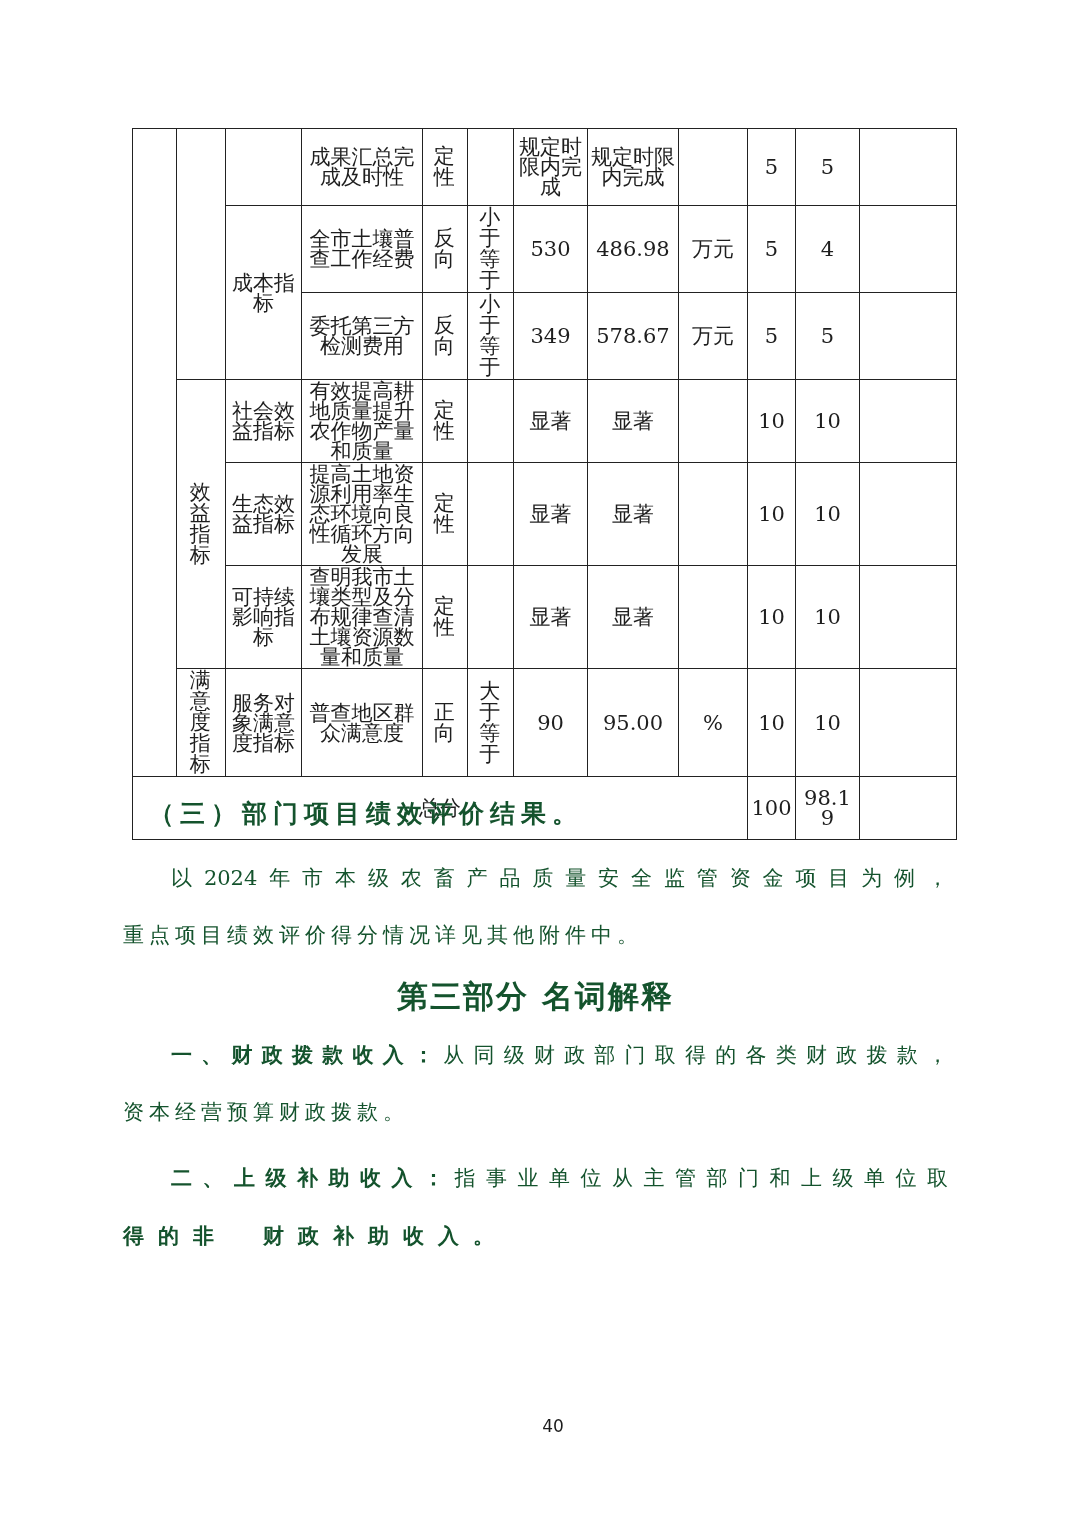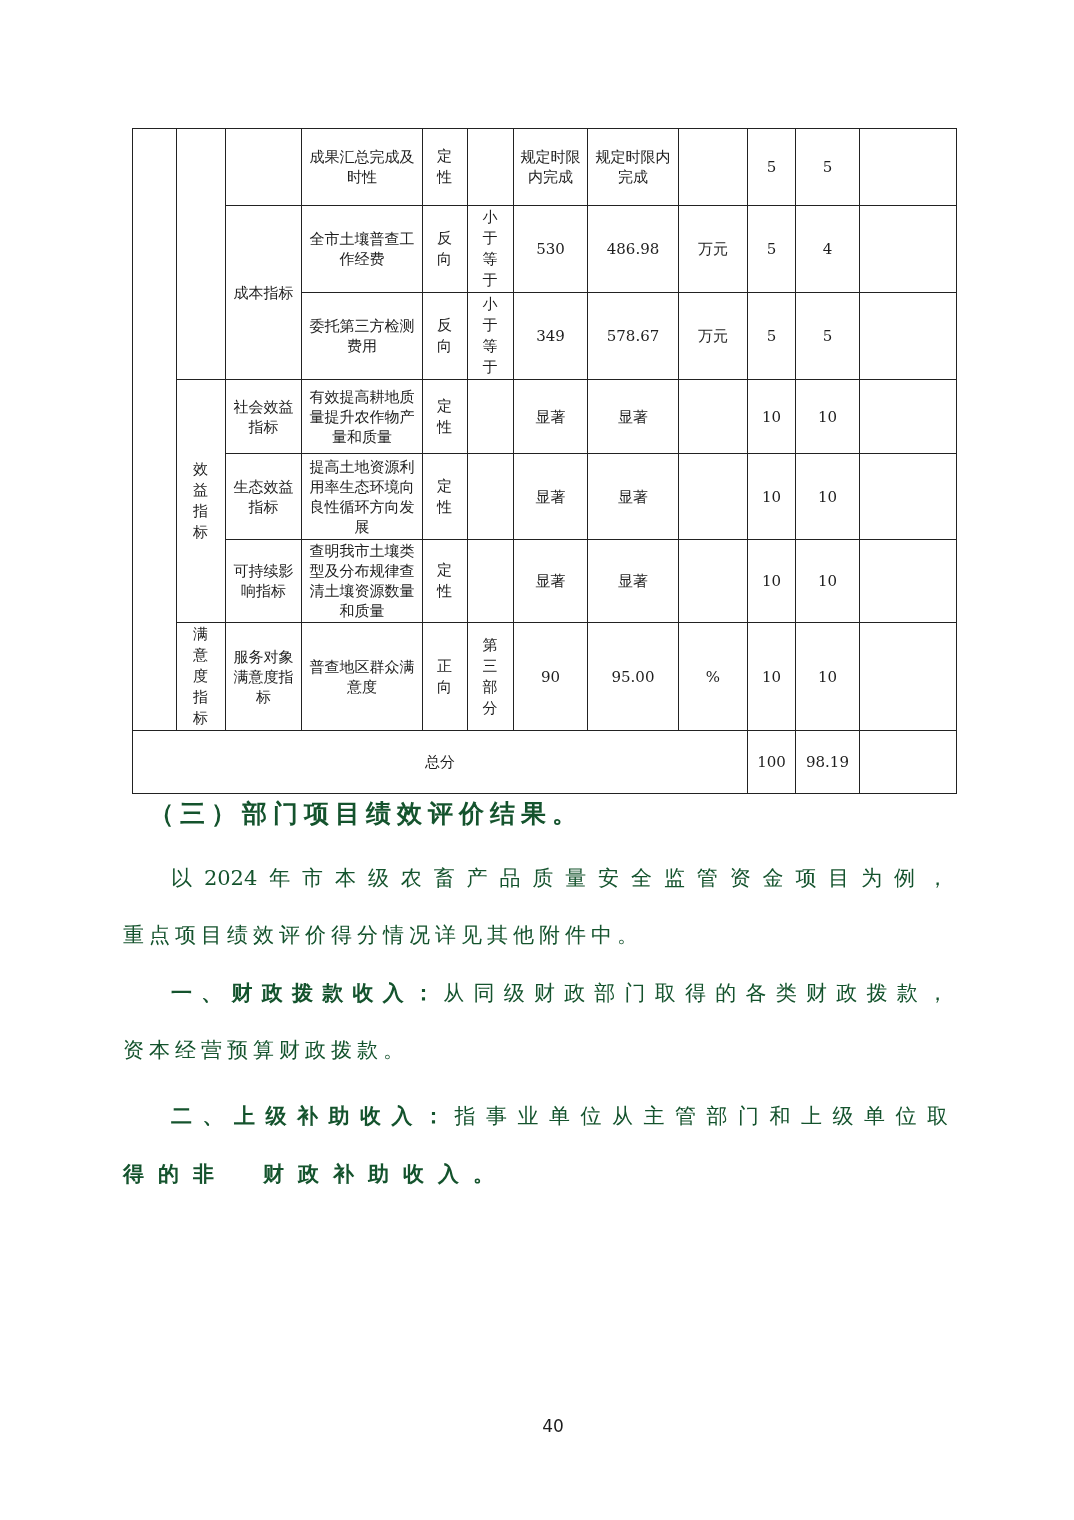--- a/index.html
+++ b/index.html
@@ -15,21 +15,21 @@
   }
 
   
   table.perf {
     position: absolute;
     left: 132px;
     top: 128px;
     width: 824px;
     border-collapse: collapse;
     table-layout: fixed;
-    font-size: 15px;
+    font-size: 21px;
     line-height: 20px;
     color: #1e1e1e;
   }
   table.perf td {
     border: 1.6px solid #222222;
     text-align: center;
     vertical-align: middle;
     padding: 1px 2px;
     word-break: break-all;
     overflow: hidden;
@@ -188,21 +188,21 @@
       <td></td>
       <td>10</td>
       <td>10</td>
       <td></td>
     </tr>
     <tr style="height:108px">
       <td><span class="vstack">满意度指标</span></td>
       <td>服务对象满意度指标</td>
       <td>普查地区群众满意度</td>
       <td><span class="vstack">正向</span></td>
-      <td><span class="vstack">第三部分</span></td>
+      <td><span class="vstack">大于等于</span></td>
       <td>90</td>
       <td>95.00</td>
       <td>%</td>
       <td>10</td>
       <td>10</td>
       <td></td>
     </tr>
     <tr style="height:63px">
       <td colspan="9">总分</td>
       <td>100</td>
@@ -211,20 +211,21 @@
     </tr>
   </tbody>
     </table>
 
   <div class="content">
     <div class="h3heading">（三）部门项目绩效评价结果。</div>
 
     <div class="bline jline indent2">以2024年市本级农畜产品质量安全监管资金项目为例，</div>
     <div class="bline">重点项目绩效评价得分情况详见其他附件中。</div>
 
+    <div class="part-title">第三部分 名词解释</div>
 
     <div class="bline jline indent2"><span class="lead-bold">一、财政拨款收入：</span><span>从同级财政部门取得的各类财政拨款，</span></div>
     <div class="bline">资本经营预算财政拨款。</div>
 
     <div class="bline jline indent2 gap-top"><span class="lead-bold">二、上级补助收入：</span><span>指事业单位从主管部门和上级单位取</span></div>
     <div class="bline wide-last">得的非　财政补助收入。</div>
   </div>
 
   <div class="page-number">40</div>
 </div>

